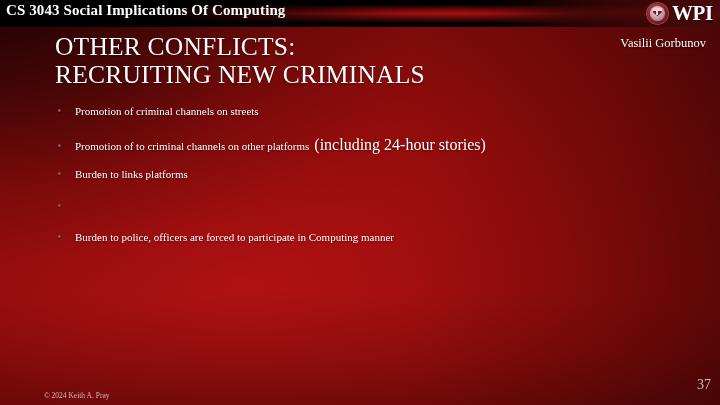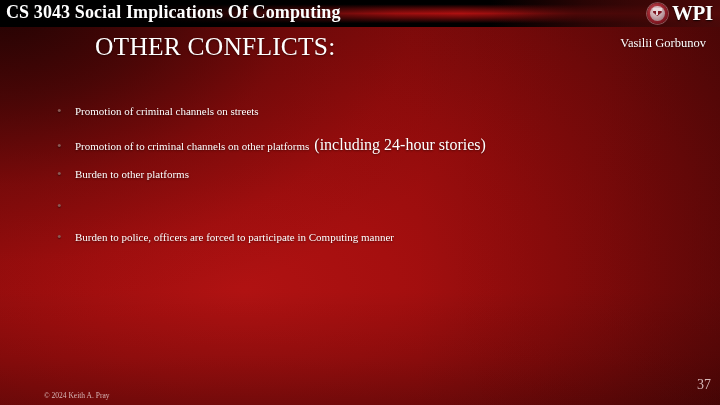--- a/index.html
+++ b/index.html
@@ -111,21 +111,21 @@
     background:
       linear-gradient(to right,
         rgba(60,6,6,0) 0%,
         rgba(72,8,8,0.55) 40%,
         rgba(84,10,10,0.80) 100%);
   }
   #header-title {
     position: absolute;
     left: 6px;
     top: 2px;
-    font-size: 18px;
+    font-size: 15px;
     font-weight: bold;
     color: #ffffff;
     letter-spacing: 0.1px;
     white-space: nowrap;
     text-shadow: 0 1px 1px rgba(0,0,0,0.85);
   }
 
   
   #wpi-logo {
     position: absolute;
@@ -194,21 +194,20 @@
     top: 33px;
     width: 520px;
   }
   .title-line {
     font-size: 25.5px;
     line-height: 1.09;
     color: #ffffff;
     letter-spacing: 0.2px;
     white-space: nowrap;
     text-shadow: 0 1px 2px rgba(0,0,0,0.45);
-    margin-left: 40px;
   }
 
   
   #author {
     position: absolute;
     right: 14px;
     top: 36px;
     font-size: 12.5px;
     font-weight: normal;
     color: #ffffff;
@@ -292,41 +291,42 @@
       <div id="wpi-seal">
         <div id="wpi-shield-bar"></div>
         <div id="wpi-shield-stem"></div>
       </div>
       <div id="wpi-word">WPI</div>
     </div>
   </div>
 
   <div id="title-block">
     <div class="title-line">OTHER CONFLICTS:</div>
+    <div class="title-line">RECRUITING NEW CRIMINALS</div>
   </div>
 
   <div id="author">Vasilii Gorbunov</div>
 
   <div id="bullets">
 
     <div class="bullet-row">
       <span class="bullet-marker">•</span>
       <span class="bullet-text">Promotion of criminal channels on streets</span>
       <span class="bullet-note"></span>
     </div>
 
     <div class="bullet-row">
       <span class="bullet-marker">•</span>
       <span class="bullet-text">Promotion of to criminal channels on other platforms</span>
       <span class="bullet-note">(including 24-hour stories)</span>
     </div>
 
     <div class="bullet-row">
       <span class="bullet-marker">•</span>
-      <span class="bullet-text">Burden to other platforms</span>
+      <span class="bullet-text">Burden to links platforms</span>
       <span class="bullet-note"></span>
     </div>
 
     <div class="bullet-row">
       <span class="bullet-marker">•</span>
       <span class="bullet-note"></span>
     </div>
 
     <div class="bullet-row">
       <span class="bullet-marker">•</span>

